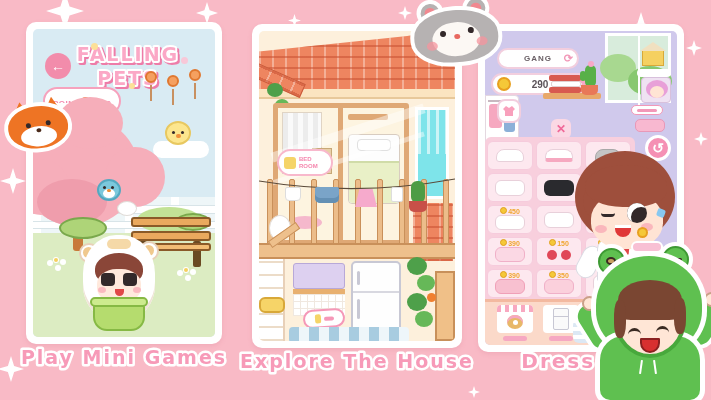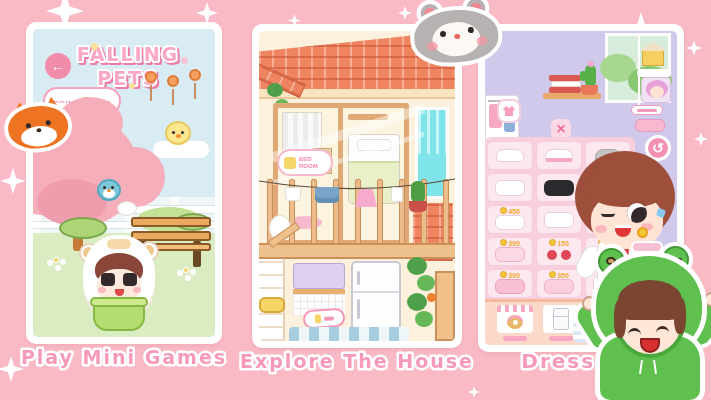--- a/index.html
+++ b/index.html
@@ -238,21 +238,32 @@
 
   <div class="card" style="left:478px;top:24px;width:206px;height:328px;">
     <div class="card-inner" style="background:#d0c9ec;">
 
       <div class="px" style="left:0;top:64px;width:34px;height:66px;background:#fff;border:1px solid #e4d8e0;border-radius:0 4px 4px 0;">
         <div class="px" style="left:2px;top:4px;width:28px;height:2px;background:#c8b8c0;"></div>
         <div class="px" style="left:3px;top:8px;width:13px;height:24px;background:#f6a8c0;border-radius:3px;"></div>
         <div class="px" style="left:18px;top:8px;width:11px;height:28px;background:#8cb0d8;border-radius:3px;"></div>
       </div>
 
-
+      <div class="px pill" style="left:12px;top:17px;width:82px;height:21px;background:#fff;border:2px solid #f2cede;display:flex;align-items:center;justify-content:center;">
+        <span style="font-size:8px;font-weight:bold;color:#6a6066;letter-spacing:1px;">GANG</span>
+        <span style="position:absolute;right:4px;color:#f298b8;font-size:11px;font-weight:bold;">⟳</span>
+      </div>
+
+      <div class="px pill" style="left:6px;top:42px;width:100px;height:22px;background:#fff;border:2px solid #f2cede;display:flex;align-items:center;">
+        <div class="circ" style="width:14px;height:14px;background:#f5c838;border:2px solid #e8a020;margin-left:4px;"></div>
+        <span style="flex:1;text-align:center;font-size:10px;font-weight:bold;color:#5a5258;">290</span>
+        <div class="circ" style="width:18px;height:18px;background:#f8a8c8;margin-right:2px;color:#fff;font-size:10px;display:flex;align-items:center;justify-content:center;">
+          <span>✿</span>
+        </div>
+      </div>
 
       <div class="px" style="left:12px;top:68px;width:24px;height:24px;background:#fff;border:2px solid #f2cede;border-radius:8px;display:flex;align-items:center;justify-content:center;">
         <svg width="14" height="12">
             <path d="M4,1 L7,3 L10,1 L13,4 L11,6 L11,11 L3,11 L3,6 L1,4 Z" fill="#f8a0bc"></path>
           </svg>
       </div>
 
       <div class="px" style="left:58px;top:62px;width:58px;height:6px;background:#e8a86a;border-radius:2px;"></div>
       <div class="px" style="left:64px;top:44px;width:32px;height:6px;background:#d85a50;border-radius:2px;"></div>
       <div class="px" style="left:66px;top:50px;width:30px;height:6px;background:#fff;border:1px solid #e0d0d0;border-radius:2px;"></div>

